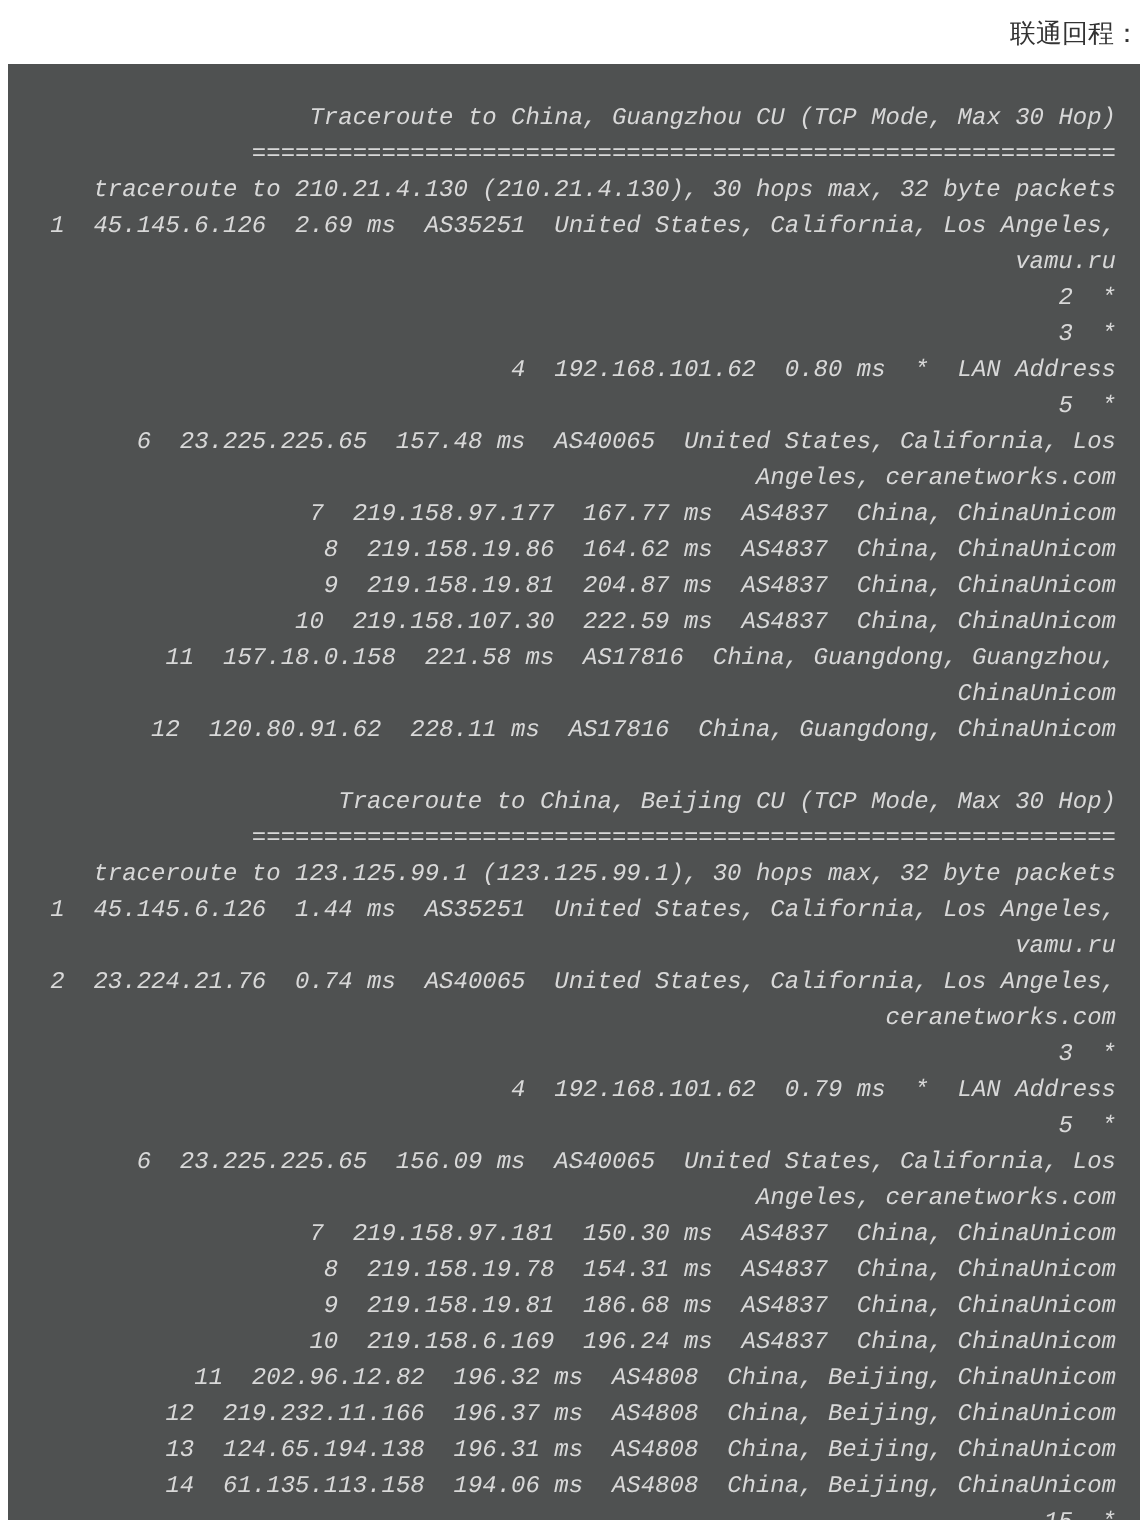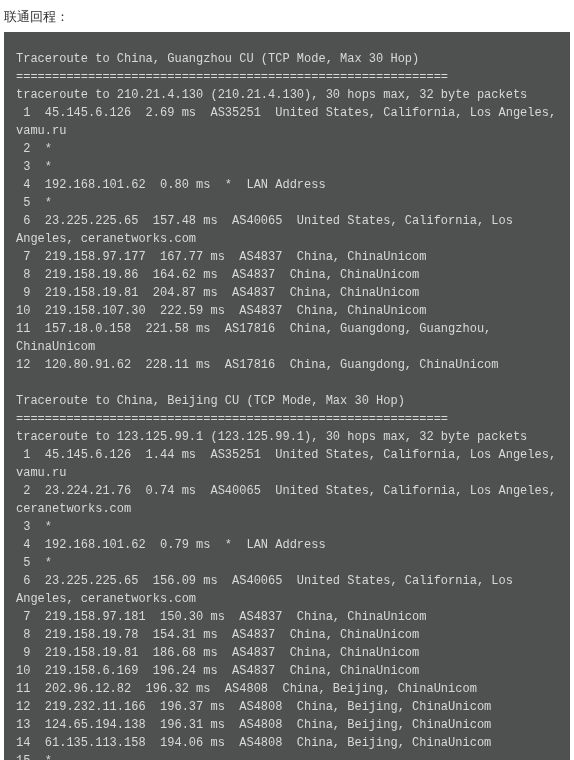--- a/index.html
+++ b/index.html
@@ -1,15 +1,15 @@
 <!DOCTYPE html>
 <html><head>
 <meta charset="utf-8">
 <style>
-  * { box-sizing: border-box; }
+  * { box-sizing: border-box; text-align: right; }
   body {
     margin: 0;
     padding: 0;
     background: #ffffff;
     font-family: "Microsoft YaHei", Arial, sans-serif;
     width: 574px;
   }
   .page-title {
     font-size: 13px;
     color: #333;
@@ -21,20 +21,21 @@
     font-family: Consolas, Menlo, "Courier New", monospace;
     font-size: 12px;
     line-height: 1.5;
     padding: 18px 12px 20px 12px;
     margin: 0 4px 8px 4px;
     white-space: pre-wrap;
     word-wrap: break-word;
   }
   .terminal .line {
     display: block;
+    font-style: italic;
   }
 </style>
 </head>
 <body>
 
 <div class="page-title">联通回程：</div>
 
 <div class="terminal" id="terminal-block"><span class="line">Traceroute to China, Guangzhou CU (TCP Mode, Max 30 Hop)</span><span class="line">============================================================</span><span class="line">traceroute to 210.21.4.130 (210.21.4.130), 30 hops max, 32 byte packets</span><span class="line"> 1  45.145.6.126  2.69 ms  AS35251  United States, California, Los Angeles, vamu.ru</span><span class="line"> 2  *</span><span class="line"> 3  *</span><span class="line"> 4  192.168.101.62  0.80 ms  *  LAN Address</span><span class="line"> 5  *</span><span class="line"> 6  23.225.225.65  157.48 ms  AS40065  United States, California, Los Angeles, ceranetworks.com</span><span class="line"> 7  219.158.97.177  167.77 ms  AS4837  China, ChinaUnicom</span><span class="line"> 8  219.158.19.86  164.62 ms  AS4837  China, ChinaUnicom</span><span class="line"> 9  219.158.19.81  204.87 ms  AS4837  China, ChinaUnicom</span><span class="line">10  219.158.107.30  222.59 ms  AS4837  China, ChinaUnicom</span><span class="line">11  157.18.0.158  221.58 ms  AS17816  China, Guangdong, Guangzhou, ChinaUnicom</span><span class="line">12  120.80.91.62  228.11 ms  AS17816  China, Guangdong, ChinaUnicom</span><span class="line">&nbsp;</span><span class="line">Traceroute to China, Beijing CU (TCP Mode, Max 30 Hop)</span><span class="line">============================================================</span><span class="line">traceroute to 123.125.99.1 (123.125.99.1), 30 hops max, 32 byte packets</span><span class="line"> 1  45.145.6.126  1.44 ms  AS35251  United States, California, Los Angeles, vamu.ru</span><span class="line"> 2  23.224.21.76  0.74 ms  AS40065  United States, California, Los Angeles, ceranetworks.com</span><span class="line"> 3  *</span><span class="line"> 4  192.168.101.62  0.79 ms  *  LAN Address</span><span class="line"> 5  *</span><span class="line"> 6  23.225.225.65  156.09 ms  AS40065  United States, California, Los Angeles, ceranetworks.com</span><span class="line"> 7  219.158.97.181  150.30 ms  AS4837  China, ChinaUnicom</span><span class="line"> 8  219.158.19.78  154.31 ms  AS4837  China, ChinaUnicom</span><span class="line"> 9  219.158.19.81  186.68 ms  AS4837  China, ChinaUnicom</span><span class="line">10  219.158.6.169  196.24 ms  AS4837  China, ChinaUnicom</span><span class="line">11  202.96.12.82  196.32 ms  AS4808  China, Beijing, ChinaUnicom</span><span class="line">12  219.232.11.166  196.37 ms  AS4808  China, Beijing, ChinaUnicom</span><span class="line">13  124.65.194.138  196.31 ms  AS4808  China, Beijing, ChinaUnicom</span><span class="line">14  61.135.113.158  194.06 ms  AS4808  China, Beijing, ChinaUnicom</span><span class="line">15  *</span></div>
 
 </body></html>

